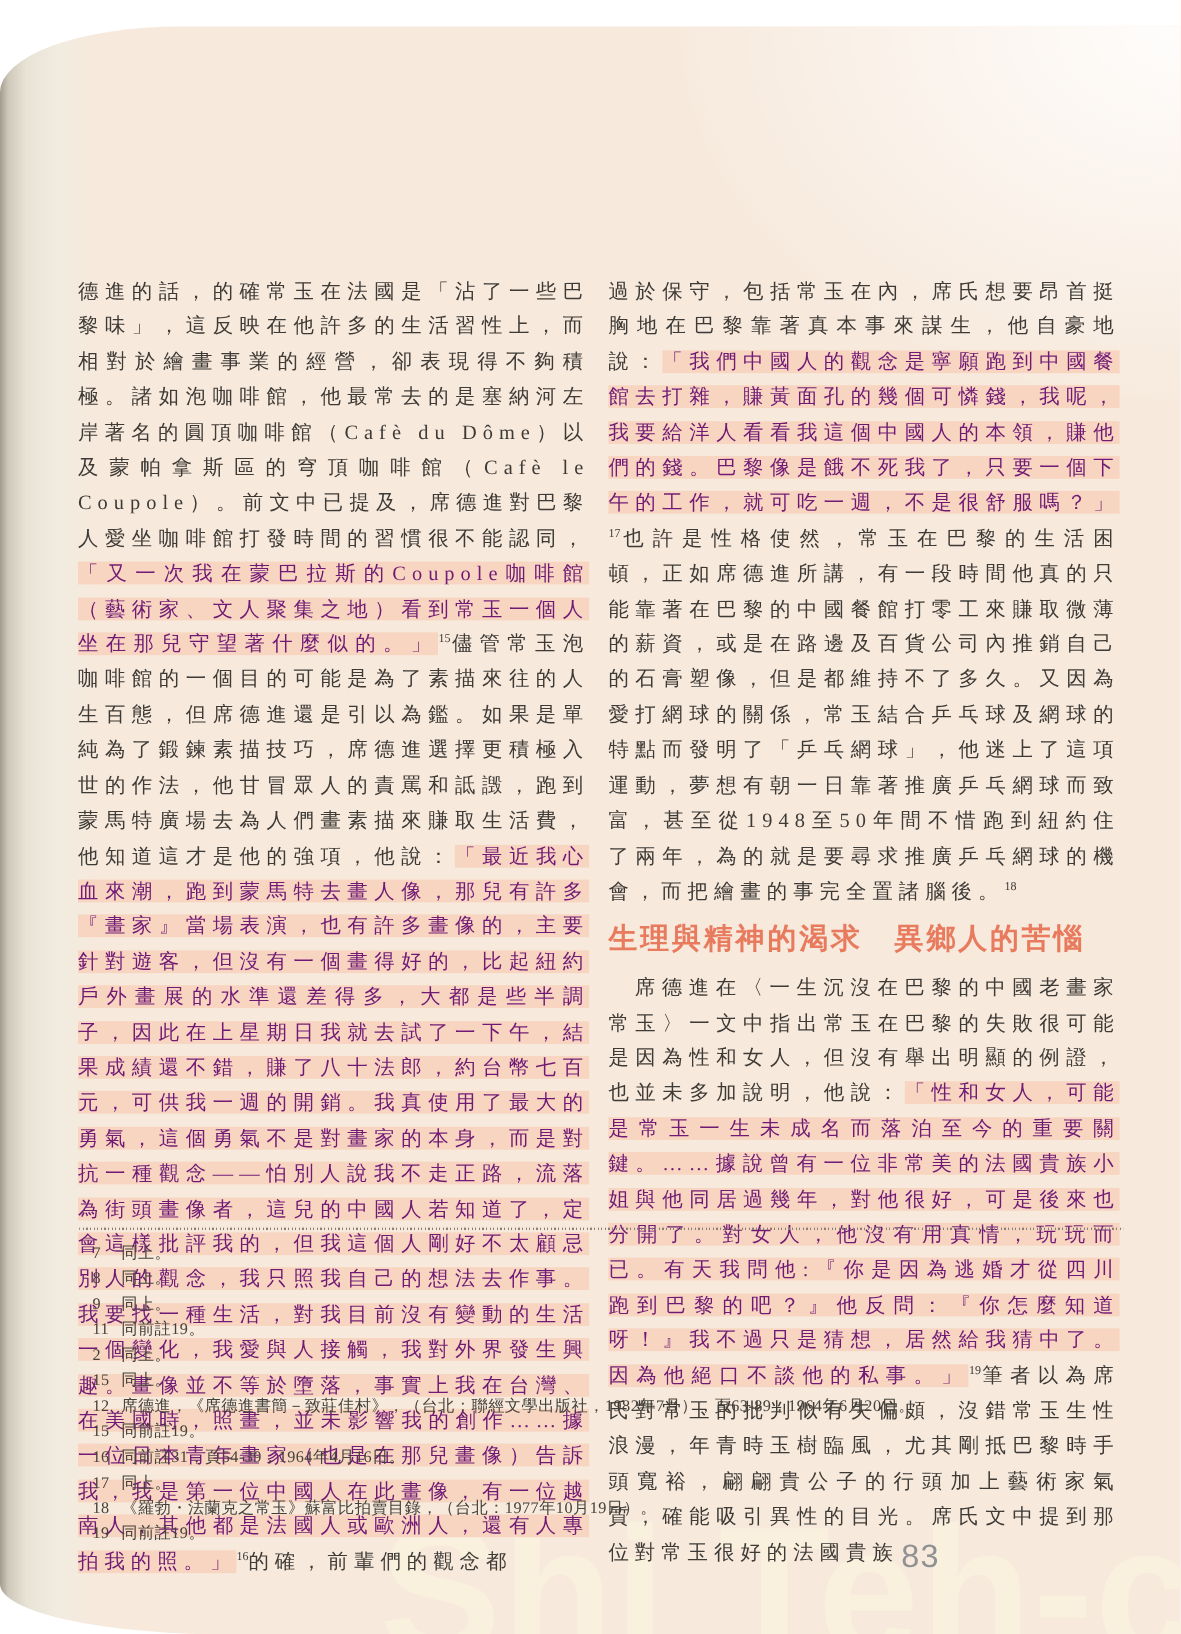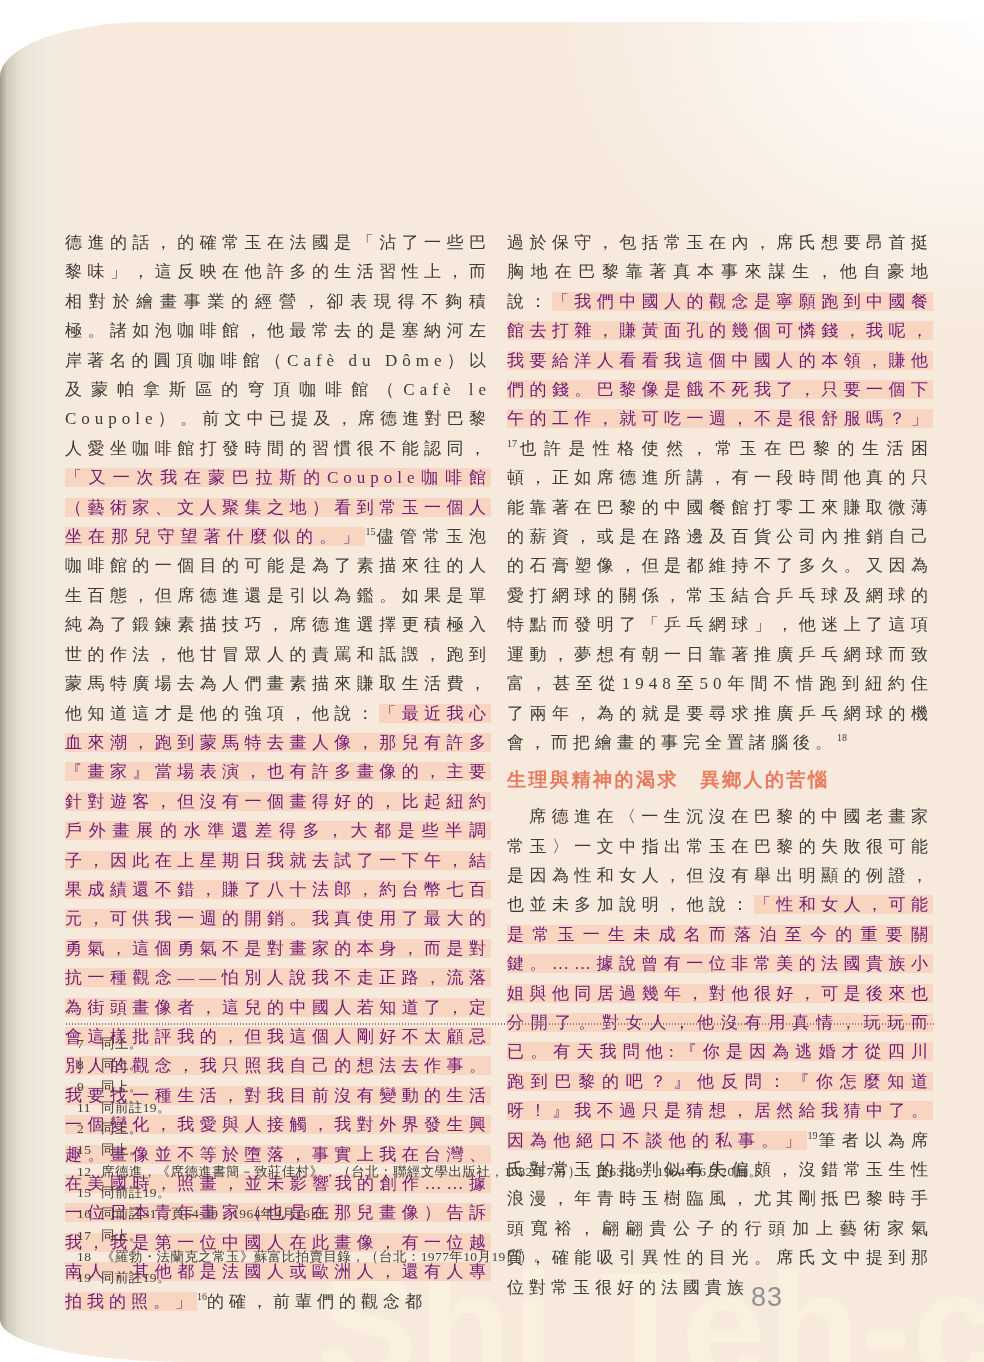--- a/index.html
+++ b/index.html
@@ -45,21 +45,21 @@
   .para-indent{text-indent:22px;}
   .q{
     background:#f8d5c0;color:#701a75;
     -webkit-box-decoration-break:clone;box-decoration-break:clone;
   }
   sup.fn-ref{
     font-size:10px;letter-spacing:0;line-height:0;vertical-align:super;
   }
   .section-heading{
     font-family:"Liberation Sans","DejaVu Sans",sans-serif;
-    font-size:19px;font-weight:bold;color:#e87a5e;
+    font-size:24px;font-weight:bold;color:#e87a5e;
     letter-spacing:2.5px;margin:12px 0 10px 0;line-height:1.2;
   }
   .foot-rule{
     position:absolute;left:66px;top:1001px;width:870px;height:2px;
     background:repeating-linear-gradient(90deg,#86827a 0 1px,rgba(0,0,0,0) 1px 3px);
   }
   .footnotes{
     position:absolute;left:77px;top:1011px;width:866px;
     font-size:13.5px;line-height:21.3px;color:#45423c;letter-spacing:0.4px;
   }

